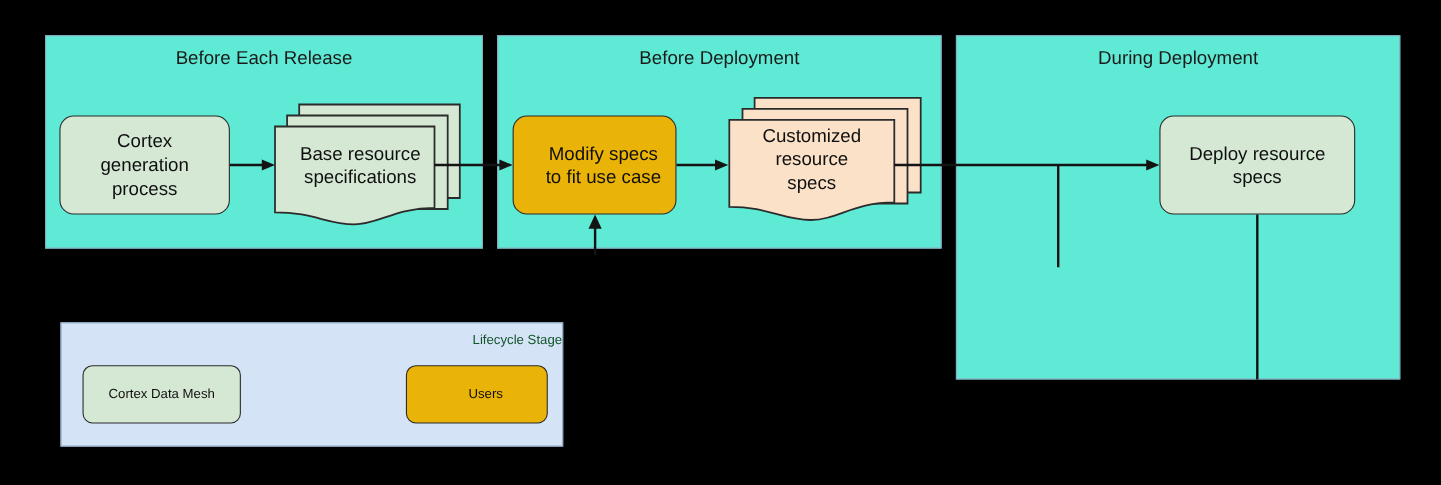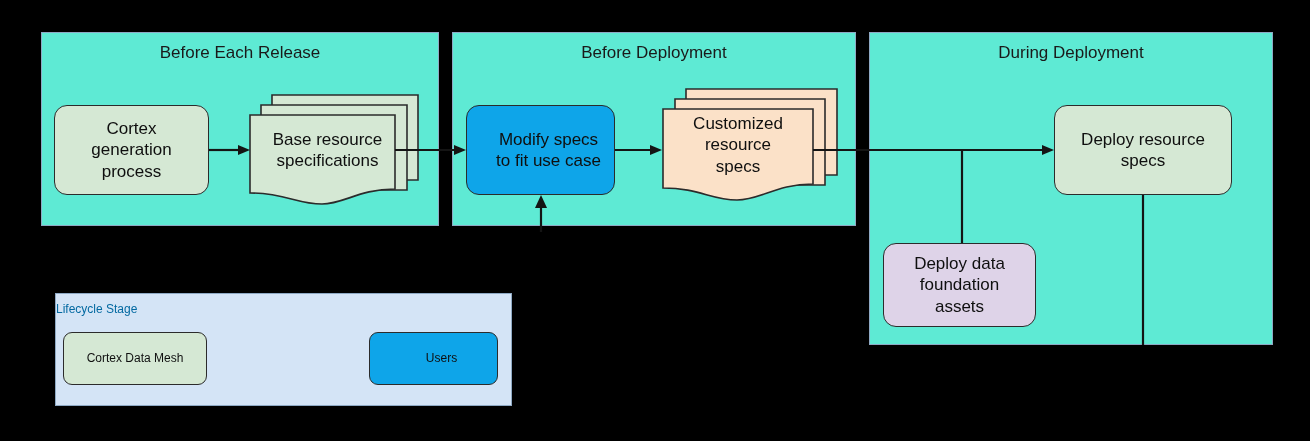--- a/index.html
+++ b/index.html
@@ -26,39 +26,39 @@
   }
   .legend-box{
     position:absolute;
     background:#d4e4f6;
     border:1px solid #8ea9c4;
     box-sizing:border-box;
   }
   .legend-title{
     position:absolute;
     top:8px;left:0;right:0;
-    text-align:left;
+    text-align:right;
     font-size:12px;
-    color:#0369a1;
+    color:#14532d;
   }
   .rbox{
     position:absolute;
     box-sizing:border-box;
     border:1.6px solid #2b2b2b;
     border-radius:13px;
     display:flex;
     align-items:center;
     justify-content:center;
     text-align:center;
     color:#0f0f0f;
     line-height:1.26;
     white-space:pre-line;
   }
   .green{background:#d5e8d4;}
-  .orange{background:#0ea5e9;padding-left:16px;}
+  .orange{background:#eab308;padding-left:16px;}
   .purple{background:#ded3e8;}
 
   
   .docstack{position:absolute;}
   .docstack svg{position:absolute;top:0;left:0;overflow:visible;}
   .docstack .lbl{
     position:absolute;
     display:flex;align-items:center;justify-content:center;
     text-align:center;
     color:#0f0f0f;
@@ -111,23 +111,20 @@
       <path d="M1,24 L151,24 L151,99 C114,99 99,115 75,115 C49,115 37,103 1,103 Z" fill="#fbe1c8" stroke="#2b2b2b" stroke-width="1.6"></path>
     </svg>
     <div class="lbl" style="left:1px;top:24px;width:150px;height:72px;">Customized
 resource
 specs</div>
   </div>
 
   <div class="rbox green" style="left:1054px;top:105px;width:178px;height:90px;font-size:17px;">Deploy resource
 specs</div>
 
-  <div class="rbox purple" style="left:883px;top:243px;width:153px;height:84px;font-size:17px;">Deploy data
-foundation
-assets</div>
 
   <svg class="conn" style="left:0;top:0;width:1310px;height:441px;">
 
     <line x1="209" y1="150" x2="240" y2="150"></line>
     <polygon points="250,150 238,145 238,155"></polygon>
 
     <line x1="395" y1="150" x2="456" y2="150"></line>
     <polygon points="466,150 454,145 454,155"></polygon>
 
     <line x1="615" y1="150" x2="652" y2="150"></line>
@@ -140,19 +137,19 @@
 
     <line x1="1143" y1="195" x2="1143" y2="345"></line>
 
     <line x1="541" y1="232" x2="541" y2="205"></line>
     <polygon points="541,195 535,208 547,208"></polygon>
   </svg>
 
   <div class="legend-box" style="left:55px;top:293px;width:457px;height:113px;">
     <div class="legend-title">Lifecycle Stage</div>
 
-    <div class="rbox green" style="left:7px;top:38px;width:144px;height:53px;font-size:12px;border-radius:9px;">Cortex Data Mesh</div>
+    <div class="rbox green" style="left:19px;top:38px;width:144px;height:53px;font-size:12px;border-radius:9px;">Cortex Data Mesh</div>
 
 
     <div class="rbox orange" style="left:313px;top:38px;width:129px;height:53px;font-size:12px;border-radius:9px;">Users</div>
   </div>
 
 </div>
 
 </body></html>

